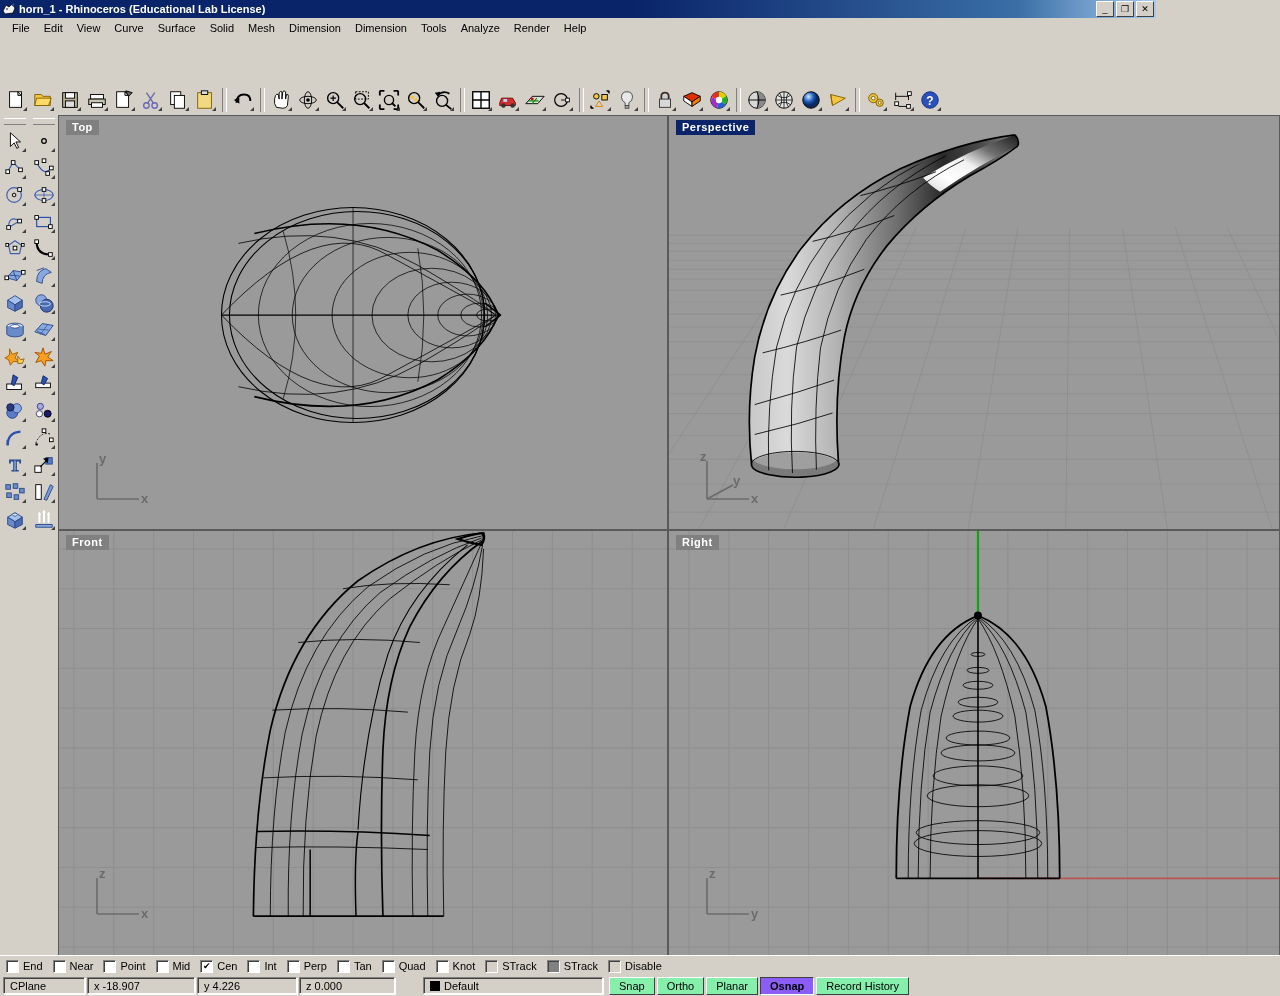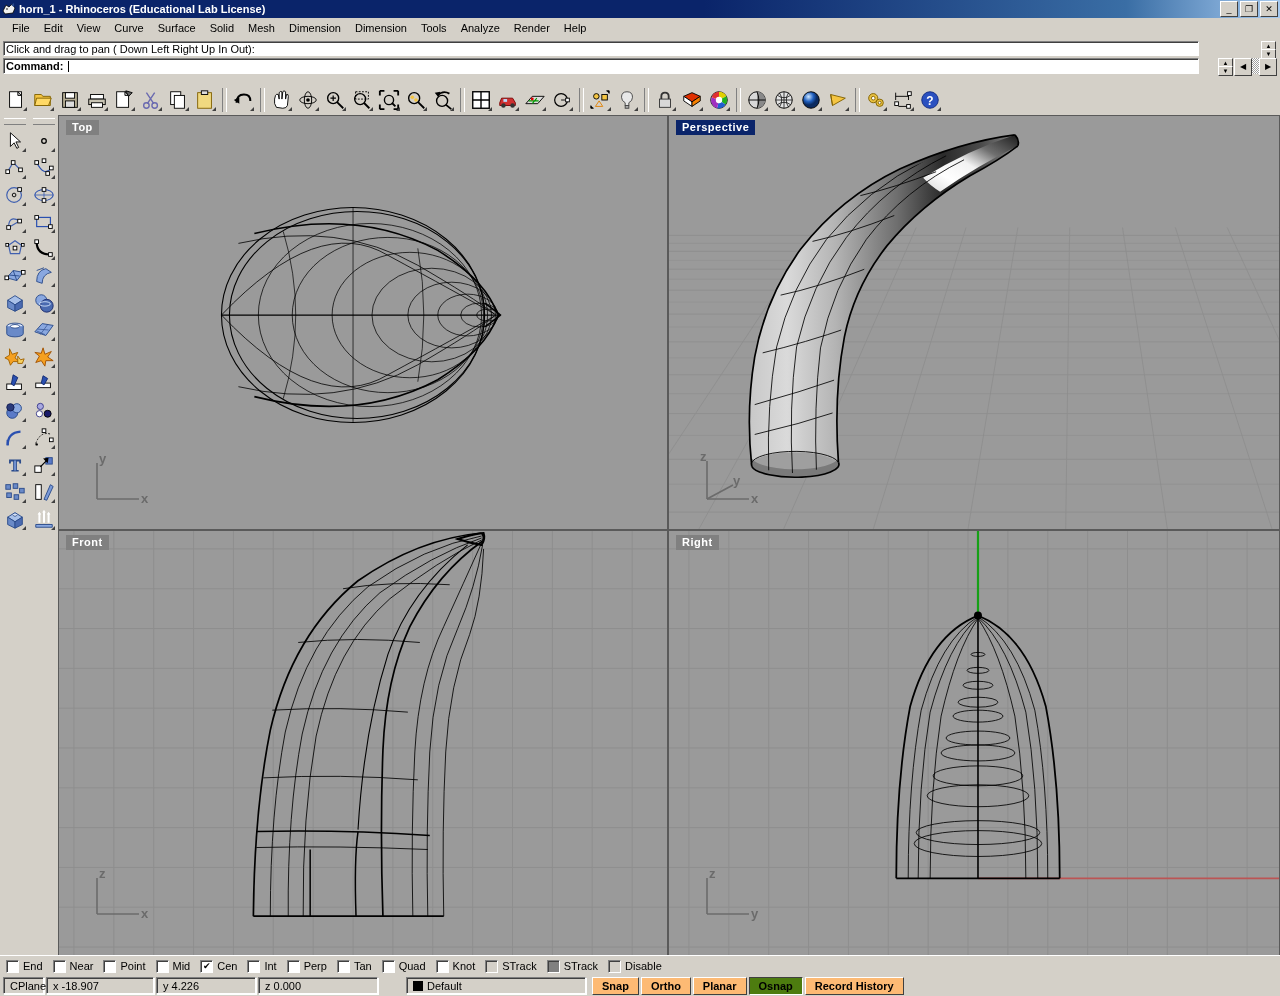--- a/index.html
+++ b/index.html
@@ -7,21 +7,21 @@
     width:1280px;height:996px;overflow:hidden;
     font-family:"Liberation Sans",sans-serif;
     font-size:11px;
     background:#d4d0c8;
     -webkit-font-smoothing:none;
   }
   #app{position:relative;width:1280px;height:996px;}
 
   
   .titlebar{
-    position:absolute;left:0;top:0;width:1280px;height:18px;
+    position:absolute;left:0;top:0;width:1156px;height:18px;
     background:linear-gradient(to right,#0a246a 0%,#0a246a 55%,#3a6ea5 88%,#a6caf0 100%);
     display:flex;align-items:center;
   }
   .title-icon{width:14px;height:14px;margin:0 3px 0 2px;position:relative;flex:none;}
   .title-text{color:#fff;font-weight:bold;font-size:11px;white-space:nowrap;}
   .win-btns{position:absolute;right:2px;top:1px;display:flex;gap:2px;}
   .win-btn{
     width:16px;height:14px;background:#d4d0c8;
     border:1px solid #fff;border-right-color:#404040;border-bottom-color:#404040;
     display:flex;align-items:center;justify-content:center;
@@ -148,27 +148,27 @@
     display:flex;align-items:center;padding-left:3px;
   }
   .st-cell{
     height:17px;margin-right:2px;background:#d4d0c8;
     border:1px solid #808080;border-right-color:#fff;border-bottom-color:#fff;
     box-shadow:inset 1px 1px 0 #404040, 1px 1px 0 #fff;
     display:flex;align-items:center;padding:0 6px;box-sizing:border-box;
     font-size:11px;white-space:nowrap;
   }
   .st-btn{
-    height:18px;margin-right:2px;background:#fdba74;
+    height:18px;margin-right:2px;background:#86efac;
     border:1px solid #fff;border-right-color:#404040;border-bottom-color:#404040;
     display:flex;align-items:center;justify-content:center;padding:0 9px;box-sizing:border-box;
-    font-size:11px;white-space:nowrap;font-weight:bold;
+    font-size:11px;white-space:nowrap;
   }
   .st-btn.on{
-    background:#4d7c0f;font-weight:bold;
+    background:#8b5cf6;font-weight:bold;
     border:1px solid #404040;border-right-color:#fff;border-bottom-color:#fff;
   }
   .layer-swatch{width:10px;height:10px;background:#000;margin-right:4px;flex:none;}
 </style>
 </head>
 <body>
 
 <div id="app">
 
   <div class="titlebar">
@@ -196,34 +196,20 @@
       <div class="menu-item">Solid</div>
       <div class="menu-item">Mesh</div>
       <div class="menu-item">Dimension</div>
       <div class="menu-item">Dimension</div>
       <div class="menu-item">Tools</div>
       <div class="menu-item">Analyze</div>
       <div class="menu-item">Render</div>
       <div class="menu-item">Help</div>
     </div>
 
-  <div class="cmdarea">
-    <div class="cmd-hist">Click and drag to pan ( Down  Left  Right  Up  In  Out):</div>
-    <div class="cmd-line">
-      <span class="cmd-prompt">Command:</span>
-      <span class="cmd-caret"></span>
-    </div>
-    <div class="spin cmd-spin-a">▲</div>
-    <div class="spin cmd-spin-b">▼</div>
-    <div class="spin cmd-spin-c">▲</div>
-    <div class="spin cmd-spin-d">▼</div>
-    <div class="arrbtn arr-l">◀</div>
-    <div class="arr-gap"></div>
-    <div class="arrbtn arr-r">▶</div>
-  </div>
 
   <div class="toolbar" id="maintoolbar">
       <div class="tb-btn" title="New">
         <svg width="22" height="22" viewBox="0 0 24 24">
           <rect x="5" y="3" width="13" height="17" fill="#fff" stroke="#000"></rect>
           <path d="M14 3 L18 7 L14 7 Z" fill="#ccc" stroke="#000"></path>
         </svg>
         <span class="tb-corner"></span>
       </div>
       <div class="tb-btn" title="Open">
@@ -1095,24 +1081,24 @@
         <span class="chkbox filled"></span>
         <span class="osnap-lbl">STrack</span>
       </label>
       <label class="osnap-chk">
         <span class="chkbox gray"></span>
         <span class="osnap-lbl">Disable</span>
       </label>
     </div>
 
   <div class="statusbar">
-    <div class="st-cell" style="width:41px">CPlane</div>
+    <div class="st-cell" style="width:82px">CPlane</div>
     <div class="st-cell" style="width:108px">x -18.907</div>
     <div class="st-cell" style="width:100px">y 4.226</div>
-    <div class="st-cell" style="width:120px">z 0.000</div>
+    <div class="st-cell" style="width:96px">z 0.000</div>
     <div class="st-cell" style="width:24px;border:none;box-shadow:none;background:transparent"></div>
     <div class="st-cell" style="width:180px">
       <span class="layer-swatch"></span>
       <span>Default</span>
     </div>
     <div style="width:4px"></div>
     <div id="statusbtns" style="display:flex;align-items:center;">
         <div class="st-btn">Snap</div>
         <div class="st-btn">Ortho</div>
         <div class="st-btn">Planar</div>

